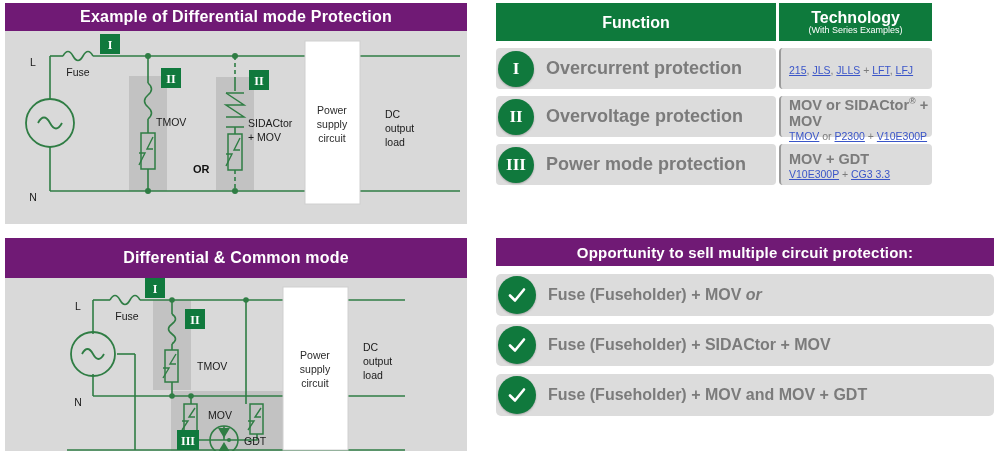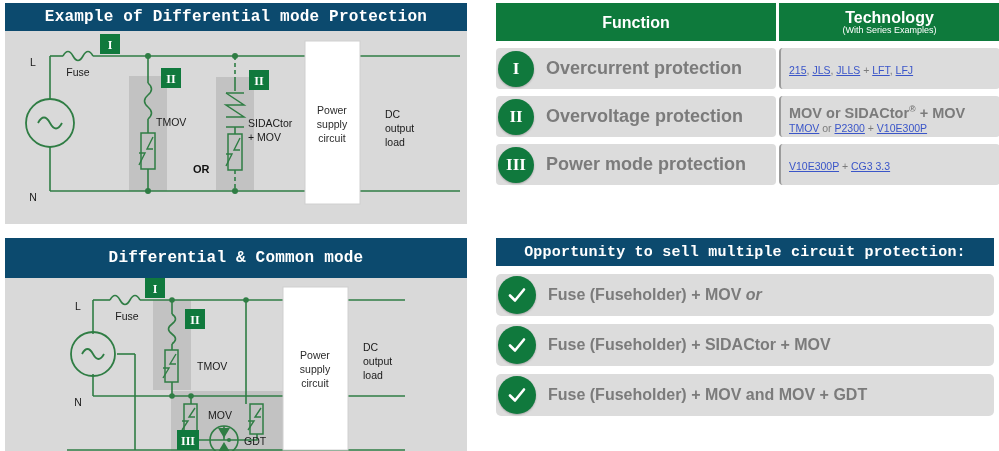--- a/index.html
+++ b/index.html
@@ -5,24 +5,23 @@
   html,body{margin:0;padding:0;background:#ffffff;}
   body{
     width:999px;height:451px;position:relative;overflow:hidden;
     font-family:"Liberation Sans", sans-serif;
     -webkit-font-smoothing:antialiased;
   }
   .panel{position:absolute;}
 
   
   .hdr{
-    background:#0c4a6e;color:#ffffff;font-weight:bold;text-align:right;
+    background:#701a75;color:#ffffff;font-weight:bold;text-align:right;
     display:flex;align-items:center;justify-content:center;
     letter-spacing:.2px;
-    font-family:Liberation Mono, monospace;
   }
   .hdr-sub{font-size:9px;font-weight:normal;line-height:10px;margin-top:-1px;}
 
   
   .diagram{background:#d9d9d9;position:relative;}
   .diagram svg{display:block;}
 
   
   .tbl{position:absolute;}
   .tbl-head{display:flex;height:38px;}
@@ -266,21 +265,21 @@
         <text class="romanbox-t" x="190" y="46" text-anchor="middle">II</text>
       </g>
       <g>
         <rect x="172" y="152" width="22" height="20" fill="#10793D"></rect>
         <text class="romanbox-t" x="183" y="167" text-anchor="middle">III</text>
       </g>
     </svg>
   </div>
 </div>
 
-<div class="tbl" style="left:496px;top:3px;width:504px;">
+<div class="tbl" style="left:496px;top:3px;width:436px;">
   <div class="tbl-head">
     <div class="th th1">
       <span class="th-main">Function</span>
     </div>
     <div class="th th2">
       <span class="th-main">Technology</span>
       <span class="hdr-sub">(With Series Examples)</span>
     </div>
   </div>
 
@@ -306,20 +305,21 @@
       <div class="tech-sub"><a href="#">TMOV</a><span> or </span><a href="#">P2300</a><span> + </span><a href="#">V10E300P</a></div>
     </div>
   </div>
 
   <div class="trow">
     <div class="tfunc">
       <div class="numcircle">III</div>
       <div class="func-label">Power mode protection</div>
     </div>
     <div class="ttech">
+      <div class="tech-main">MOV + GDT</div>
       <div class="tech-sub"><a href="#">V10E300P</a><span> + </span><a href="#">CG3 3.3</a></div>
     </div>
   </div>
 </div>
 
 <div class="panel" style="left:496px;top:238px;width:498px;">
   <div class="hdr" style="height:28px;font-size:15px;">
     <span>Opportunity to sell multiple circuit protection:</span>
   </div>
 

